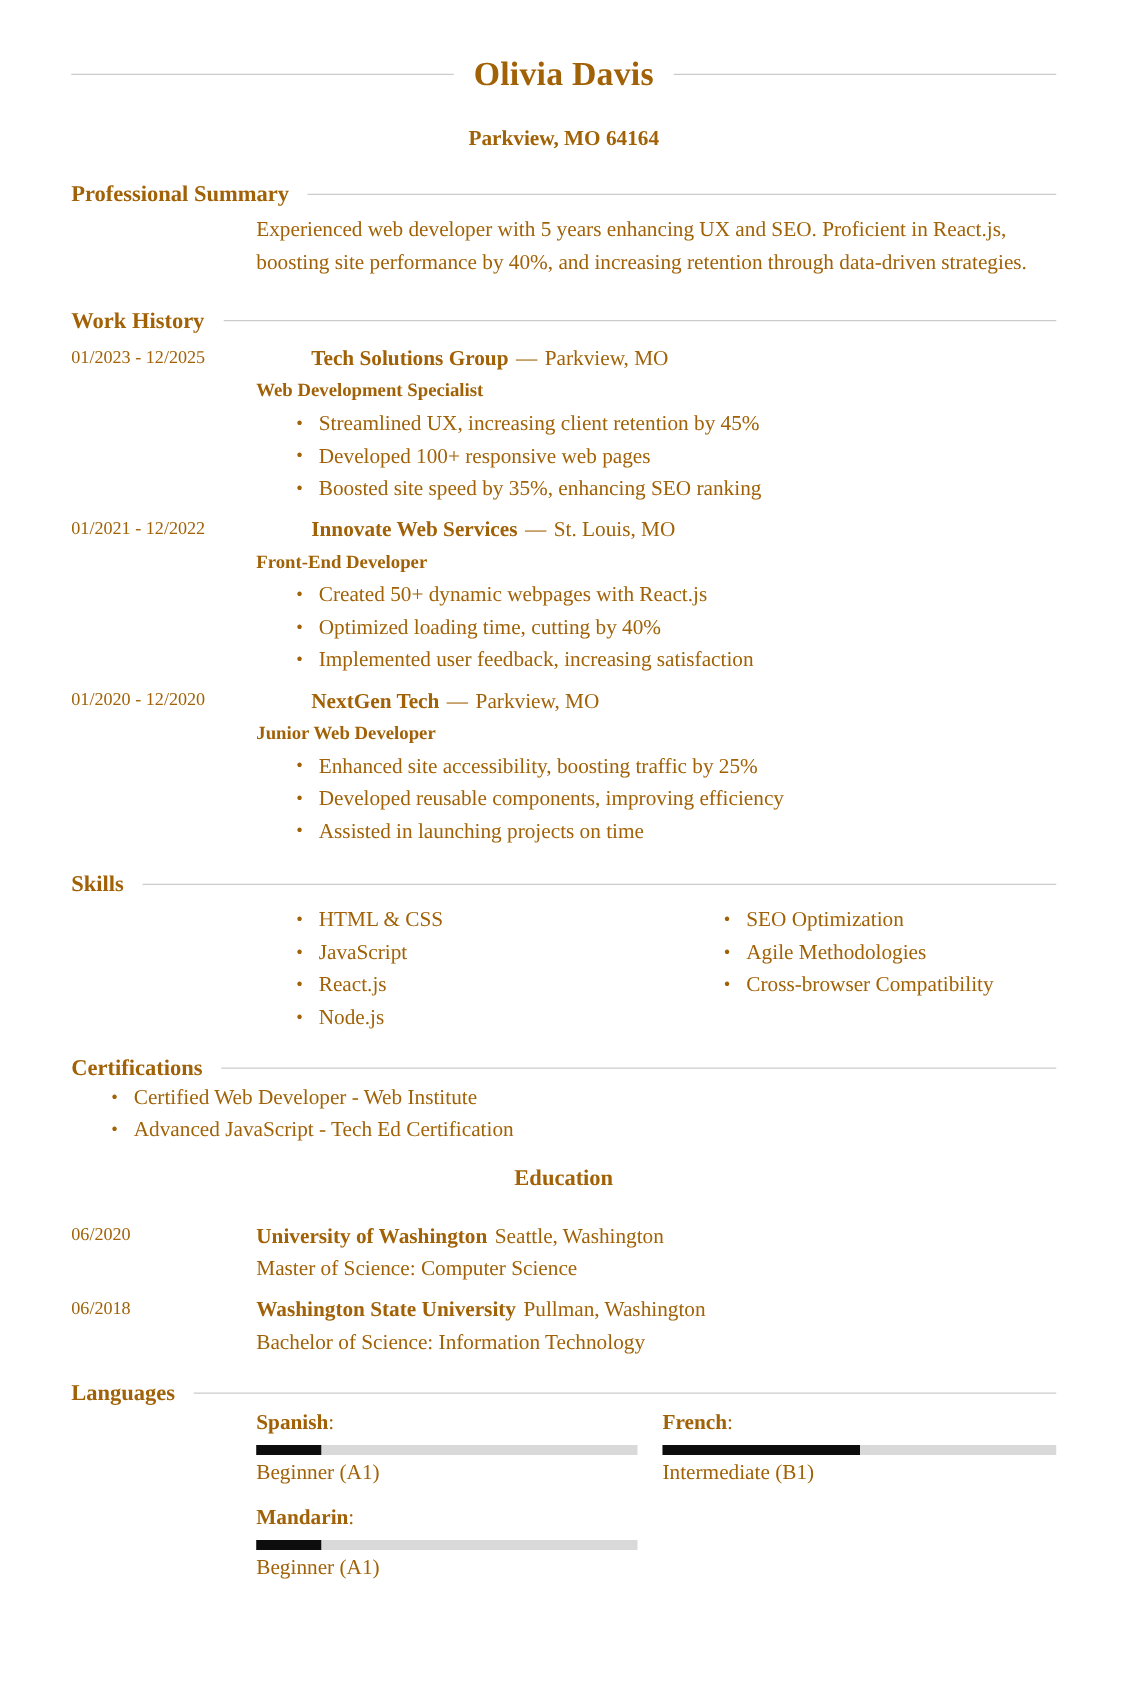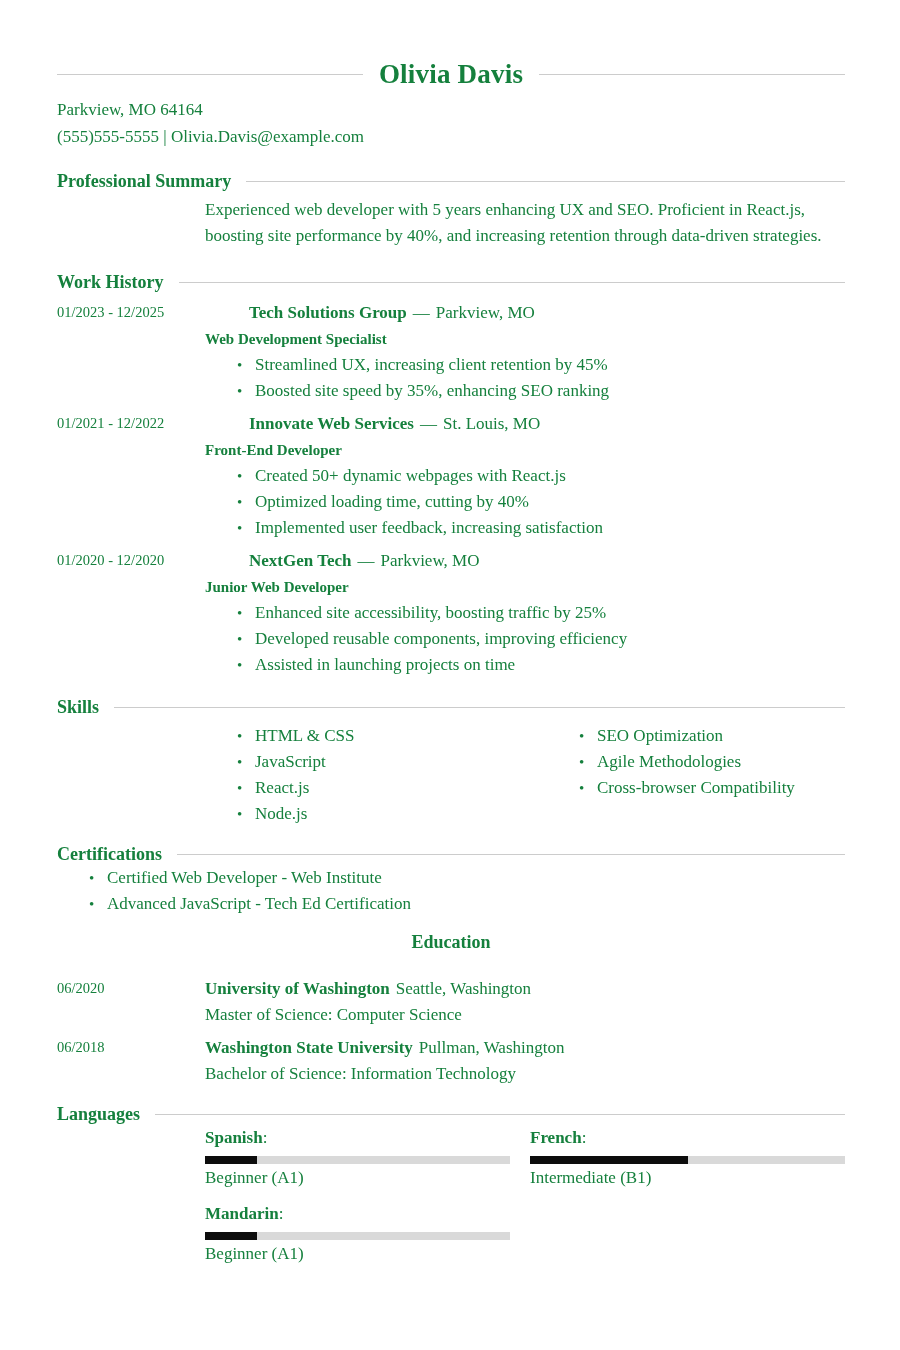--- a/index.html
+++ b/index.html
@@ -1,30 +1,30 @@
 <!DOCTYPE html>
 <html><head>
 <meta charset="utf-8">
 <style>
   html, body { margin: 0; padding: 0; background: #ffffff; }
   .page {
     width: 900px; height: 1350px;
     box-sizing: border-box;
-    padding: 59px 55px 0 57px;
+    padding: 44px 55px 0 57px;
     font-family: "Liberation Serif", serif;
-    color: #15803d;
+    color: #a16207;
     background: #ffffff;
     overflow: hidden;
   }
   .rule { flex: 1 1 auto; height: 1px; background: #cccccc; }
 
   
   .name-row { display: flex; align-items: center; gap: 16px; }
   .name { font-size: 27px; font-weight: bold; white-space: nowrap; letter-spacing: 0.2px; }
-  .contact-block { font-weight: normal; font-size: 17px; margin-top: 6px; line-height: 27px; }
+  .contact-block { text-align: center; font-weight: bold; font-size: 17px; margin-top: 22px; line-height: 27px; }
 
   
   .section-heading-row { display: flex; align-items: center; gap: 15px; font-size: 18px; font-weight: bold; }
   .mt-ps  { margin-top: 21px; }
   .mt-wh  { margin-top: 23px; }
   .mt-sk  { margin-top: 19px; }
   .mt-ct  { margin-top: 17px; }
   .mt-ed  { margin-top: 15px; flex-direction: column; }
   .mt-lg  { margin-top: 17px; }
   .section-heading-row .label { white-space: nowrap; }
@@ -65,41 +65,41 @@
 
 <div class="page">
 
   <div class="name-row">
     <div class="rule"></div>
     <div class="name">Olivia Davis</div>
     <div class="rule"></div>
   </div>
   <div class="contact-block">
     <div>Parkview, MO 64164</div>
-    <div>(555)555-5555 | Olivia.Davis@example.com</div>
   </div>
 
   <div class="section-heading-row mt-ps">
     <span class="label">Professional Summary</span>
     <div class="rule"></div>
   </div>
   <div class="summary-text content-indent">Experienced web developer with 5 years enhancing UX and SEO. Proficient in React.js, boosting site performance by 40%, and increasing retention through data-driven strategies.</div>
 
   <div class="section-heading-row mt-wh">
     <span class="label">Work History</span>
     <div class="rule"></div>
   </div>
 
   <div class="grid-row job">
     <div class="job-dates">01/2023 - 12/2025</div>
     <div>
       <div class="job-line1"><span class="job-company">Tech Solutions Group</span><span class="job-sep">—</span><span>Parkview, MO</span></div>
       <div class="job-title">Web Development Specialist</div>
       <ul class="bullets">
         <li>Streamlined UX, increasing client retention by 45%</li>
+        <li>Developed 100+ responsive web pages</li>
         <li>Boosted site speed by 35%, enhancing SEO ranking</li>
       </ul>
     </div>
   </div>
 
   <div class="grid-row job">
     <div class="job-dates">01/2021 - 12/2022</div>
     <div>
       <div class="job-line1"><span class="job-company">Innovate Web Services</span><span class="job-sep">—</span><span>St. Louis, MO</span></div>
       <div class="job-title">Front-End Developer</div>

